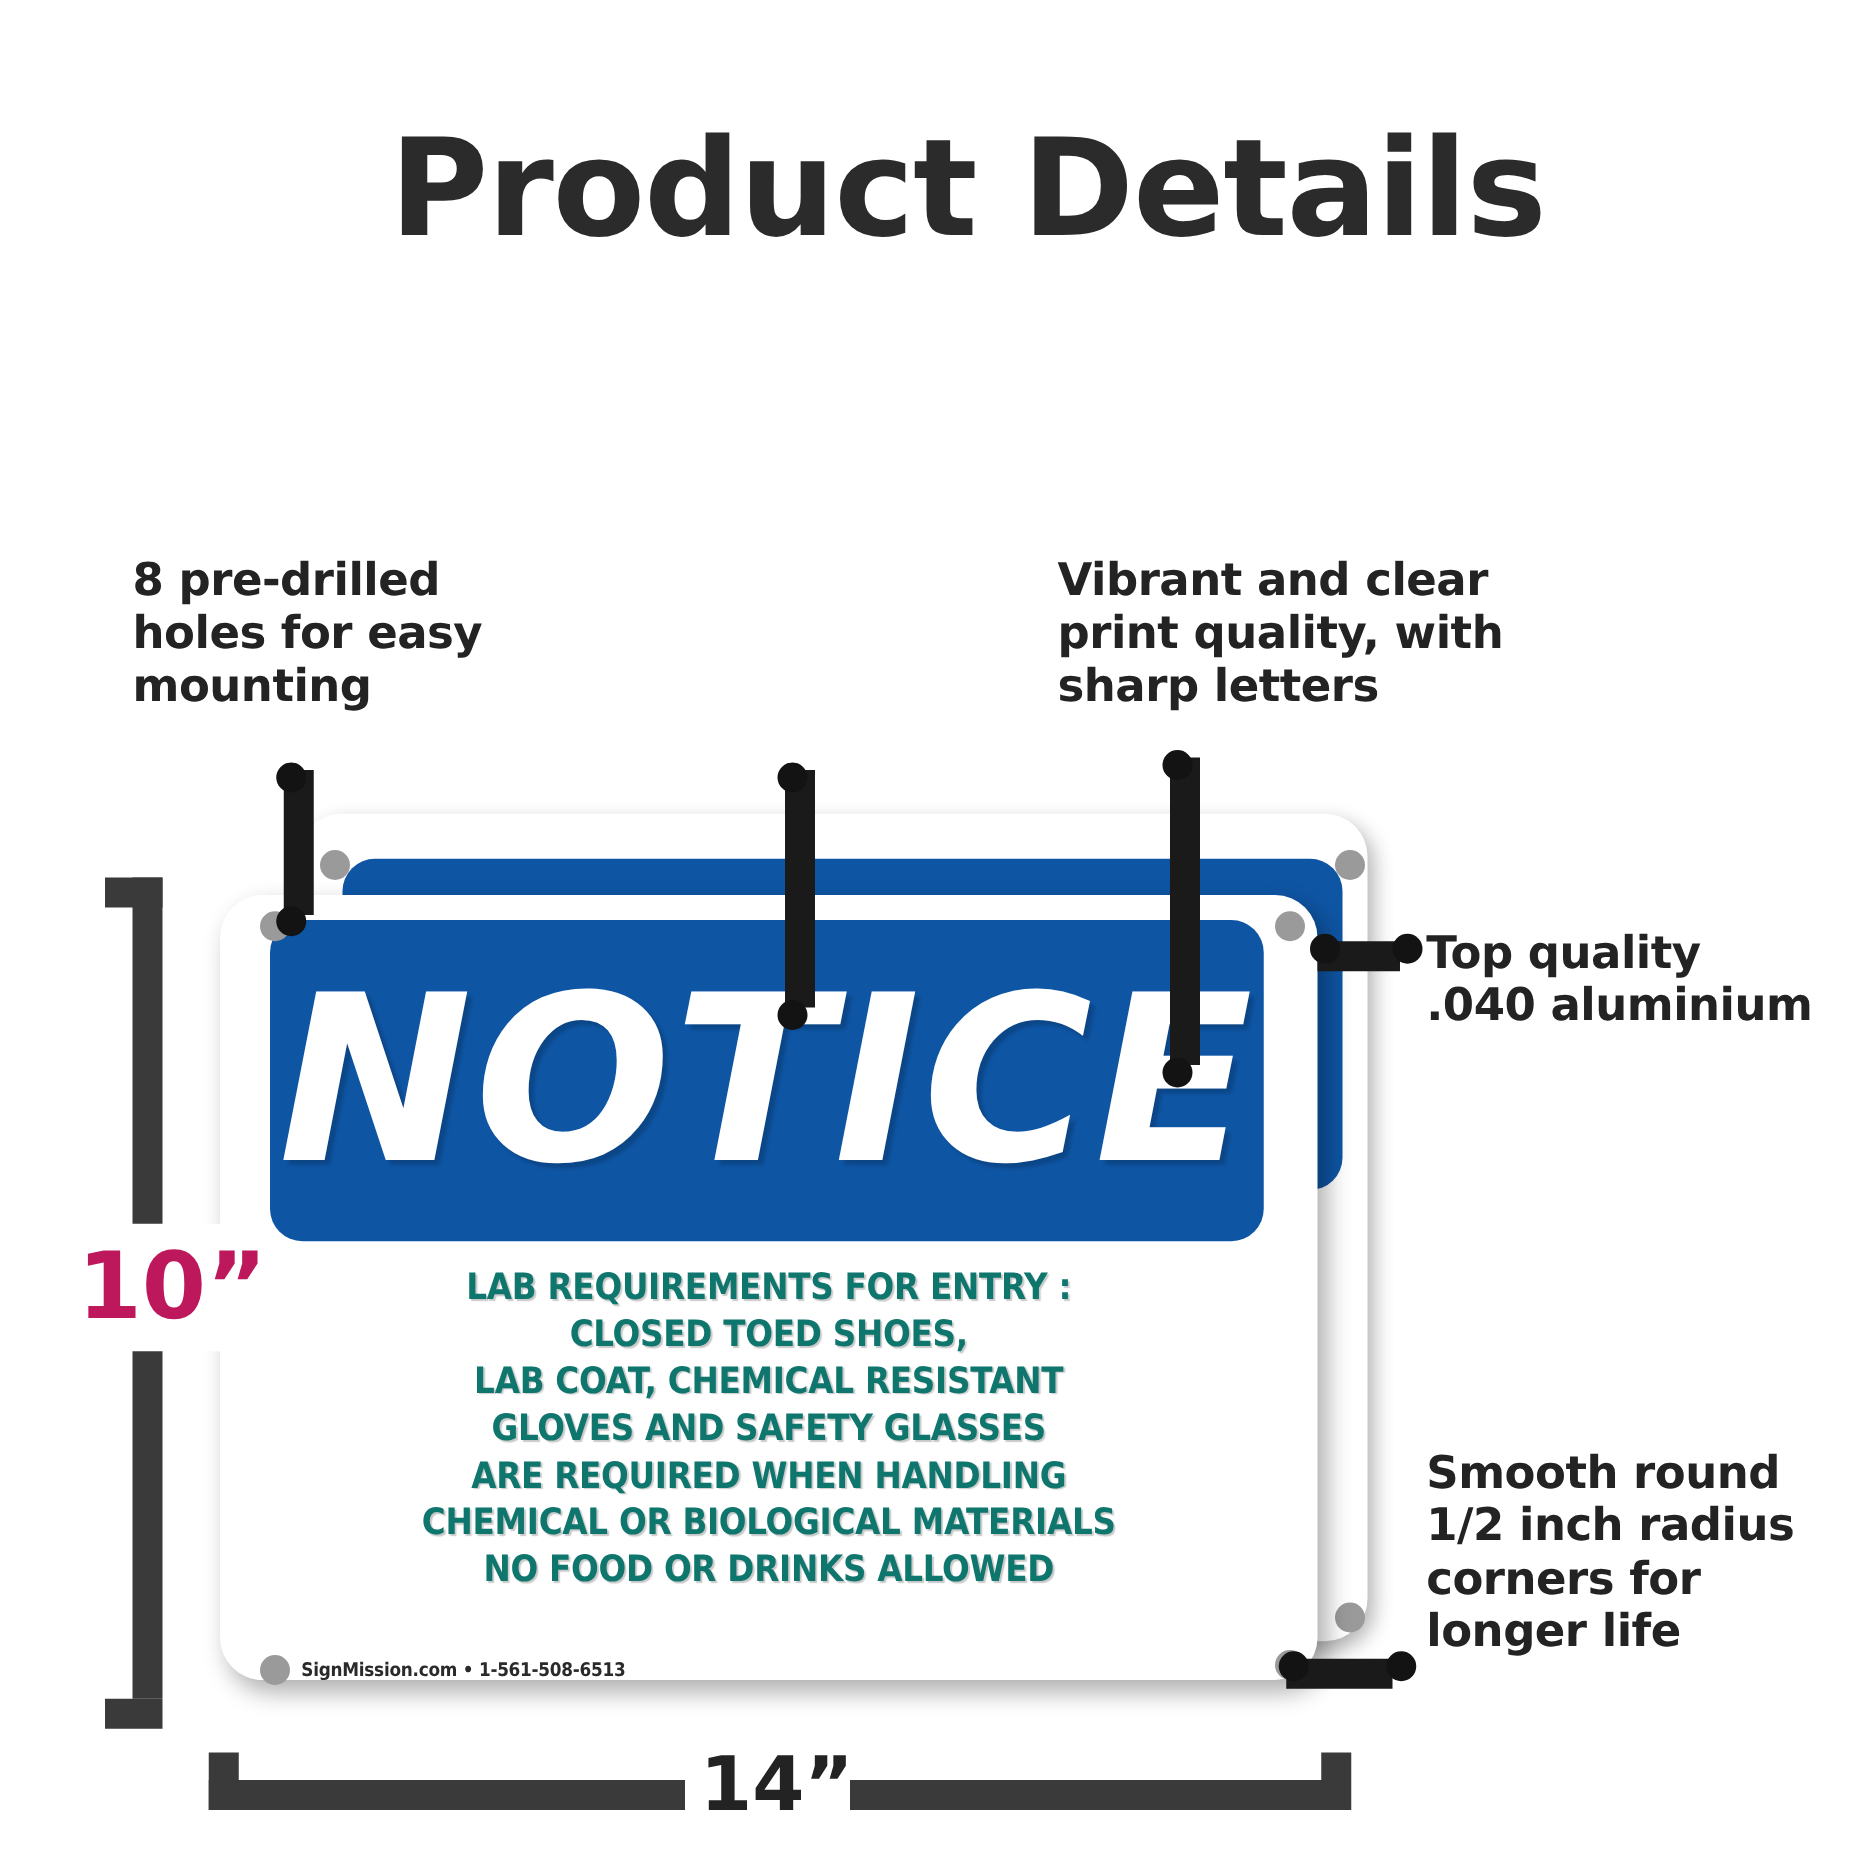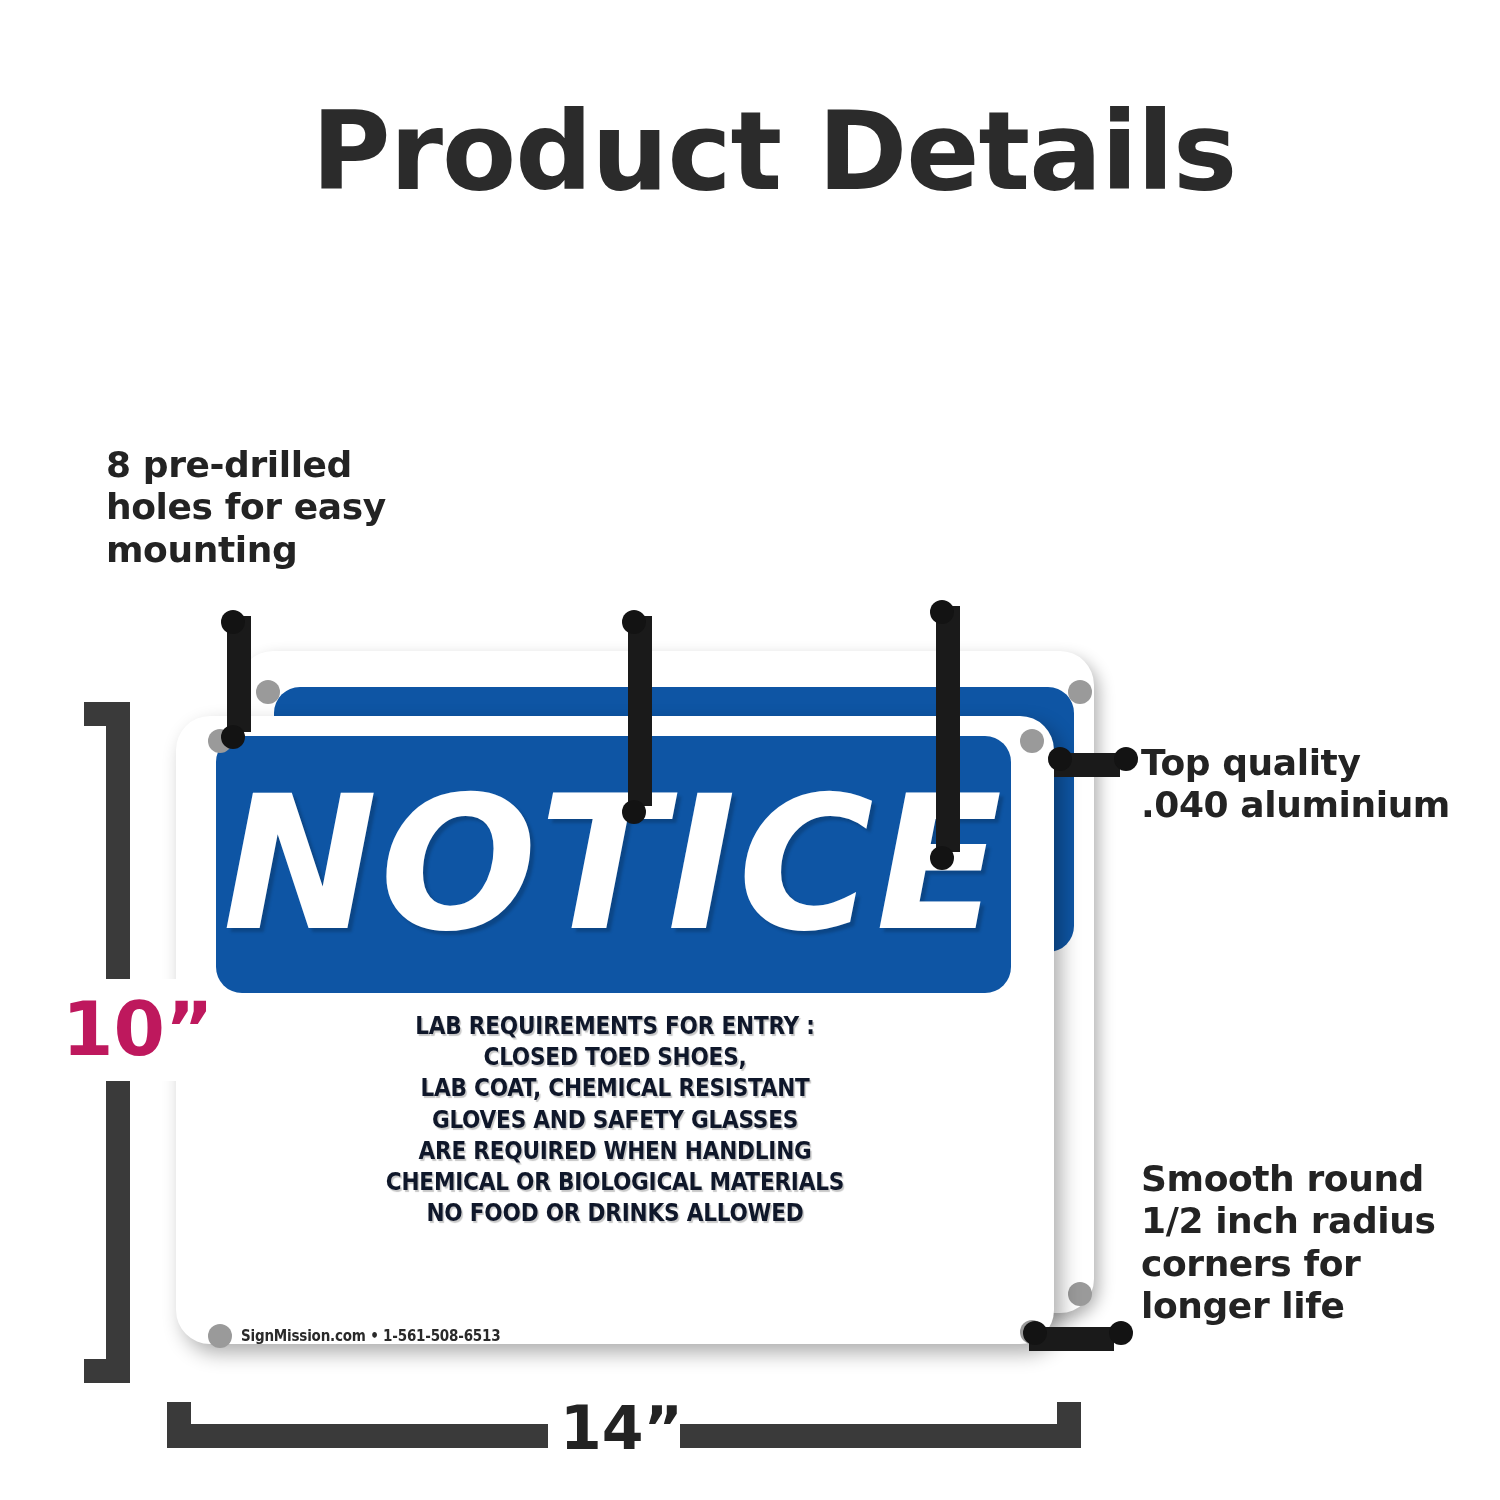--- a/index.html
+++ b/index.html
@@ -131,23 +131,23 @@
   }
 
   #sign-body {
     position: absolute;
     left: 160px;
     top: 975px;
     width: 862px;
     text-align: center;
     font-family: "DejaVu Sans Condensed", "DejaVu Sans", sans-serif;
     font-weight: bold;
-    font-size: 24px;
+    font-size: 29px;
     line-height: 1.30;
-    color: #0f172a;
+    color: #0f766e;
     white-space: pre-line;
     letter-spacing: -0.2px;
     text-shadow: 1.5px 1.5px 1px rgba(0,0,0,0.22);
   }
 
   #sign-footer {
     position: absolute;
     left: 205px;
     top: 1291px;
     font-family: "DejaVu Sans Condensed", "DejaVu Sans", sans-serif;
@@ -254,20 +254,23 @@
   <div class="hole" style="left:184px; top:705px;"></div>
   <div class="hole" style="left:996px; top:705px;"></div>
   <div class="hole" style="left:184px; top:1300px;"></div>
   <div class="hole" style="left:996px; top:1296px;"></div>
 
   <div class="callout" id="callout-holes">8 pre-drilled
 holes for easy
 mounting</div>
 
 
+  <div class="callout" id="callout-print">Vibrant and clear
+print quality, with
+sharp letters</div>
 
   <div class="callout" id="callout-aluminium">Top quality
 .040 aluminium</div>
 
   <div class="callout" id="callout-corners">Smooth round
 1/2 inch radius
 corners for
 longer life</div>
 
   <div class="leader-v" style="left:203px; top:592px; height:116px;"></div>

